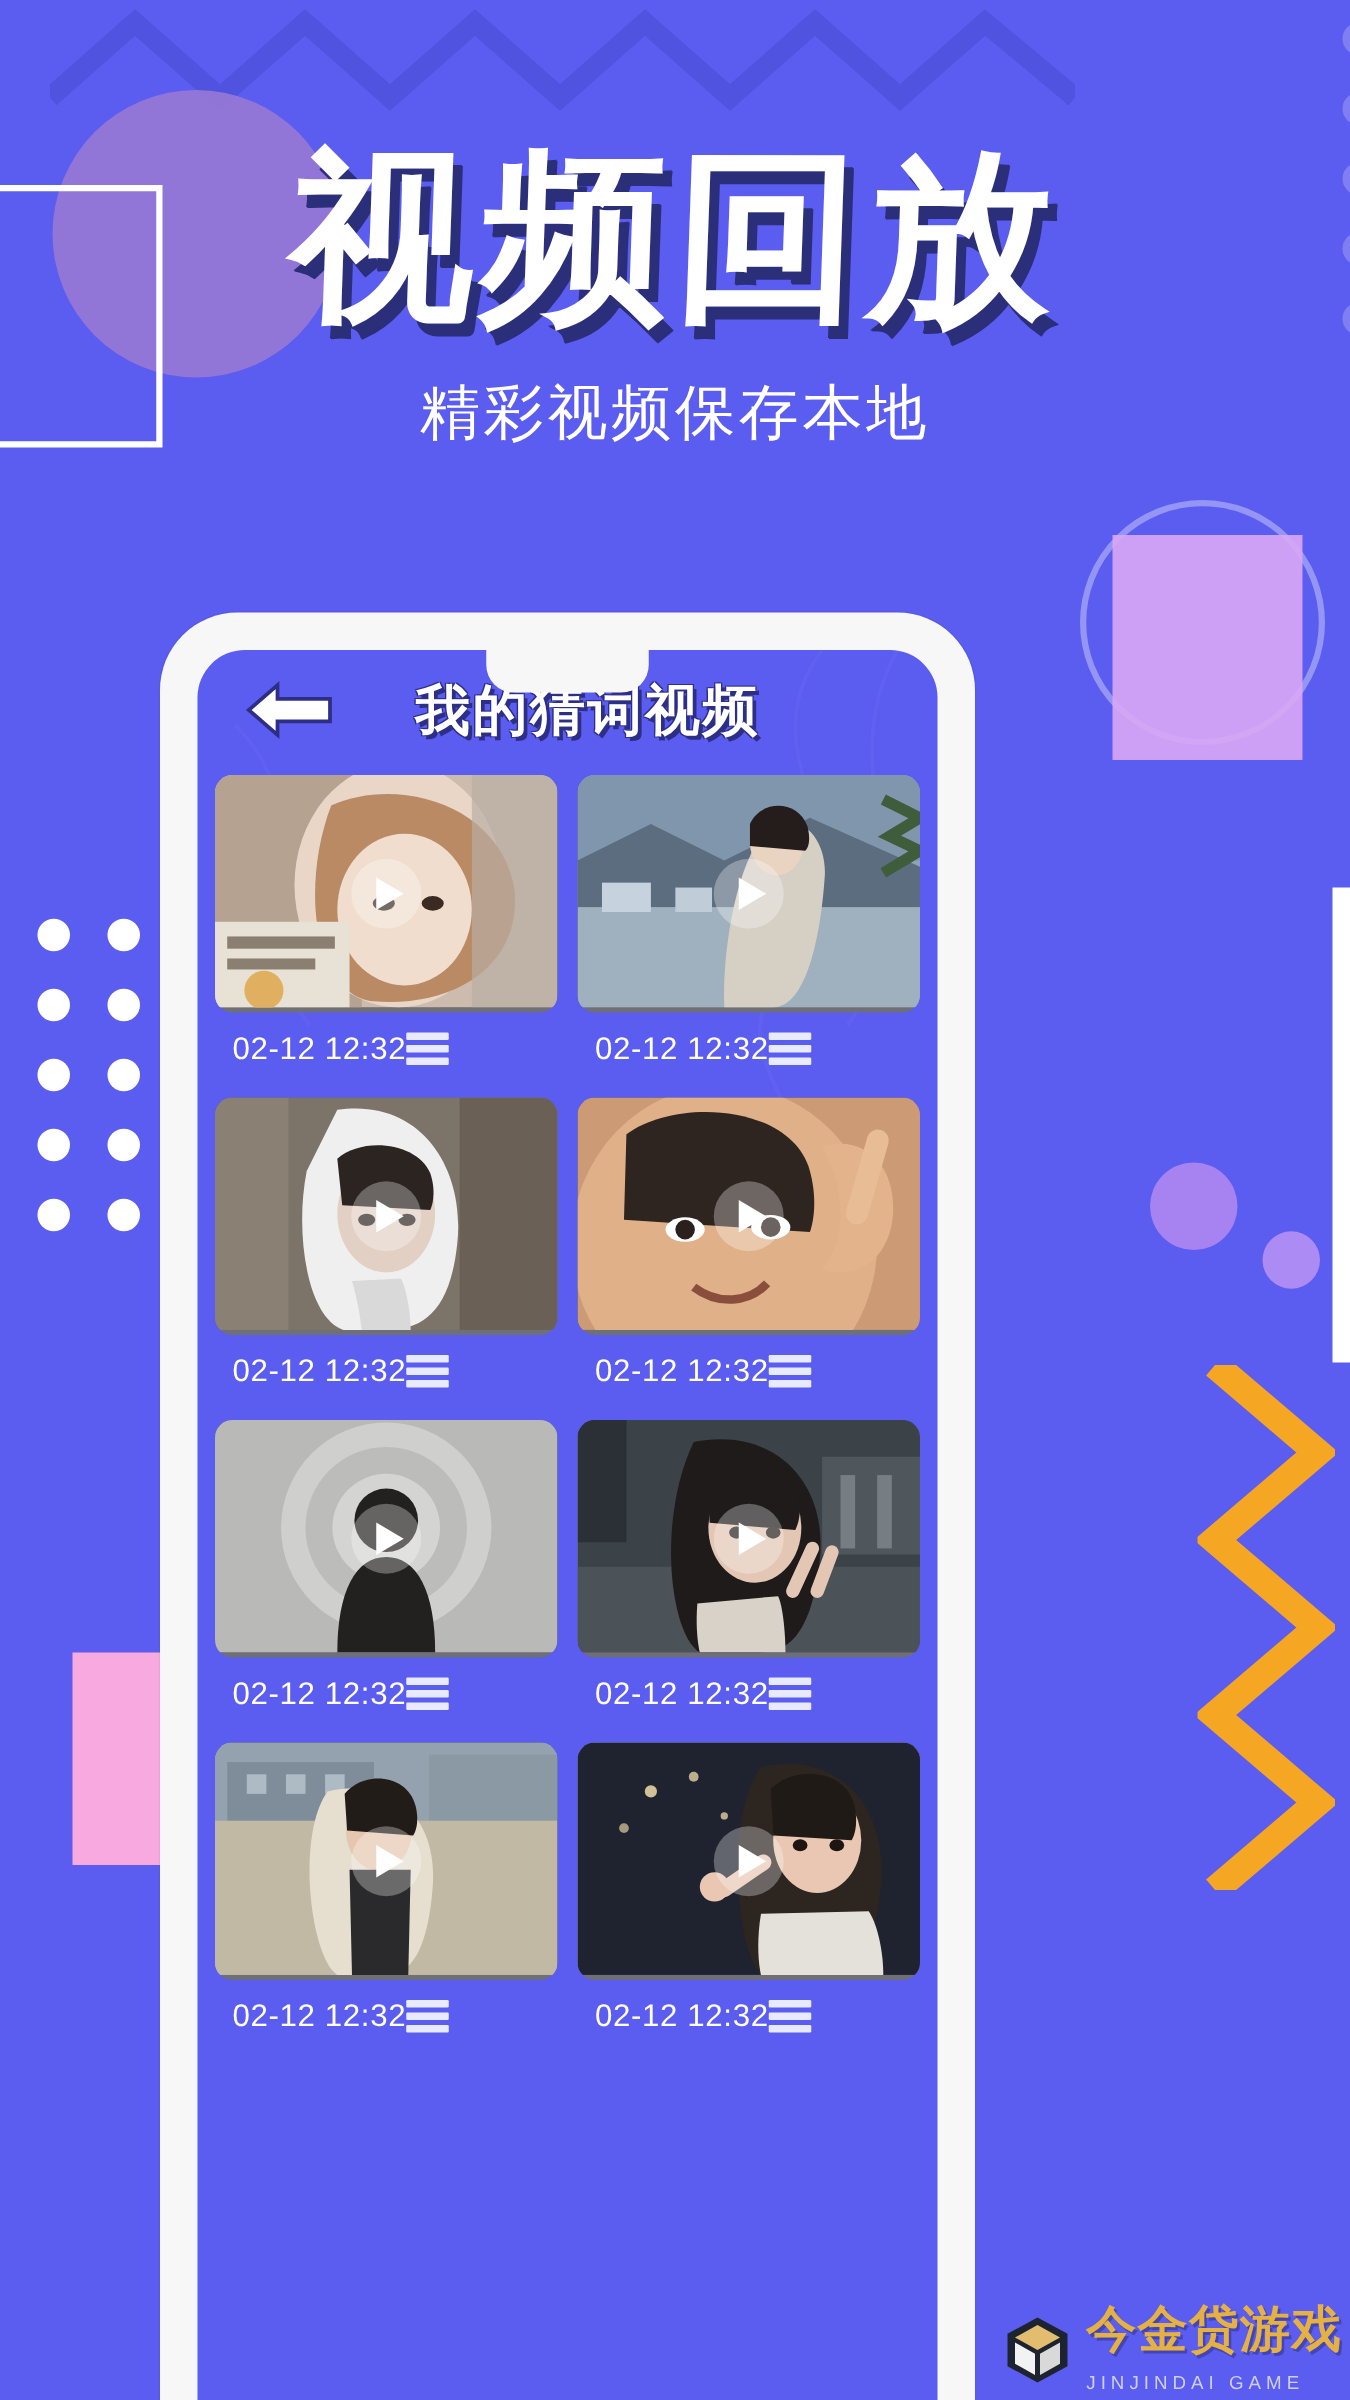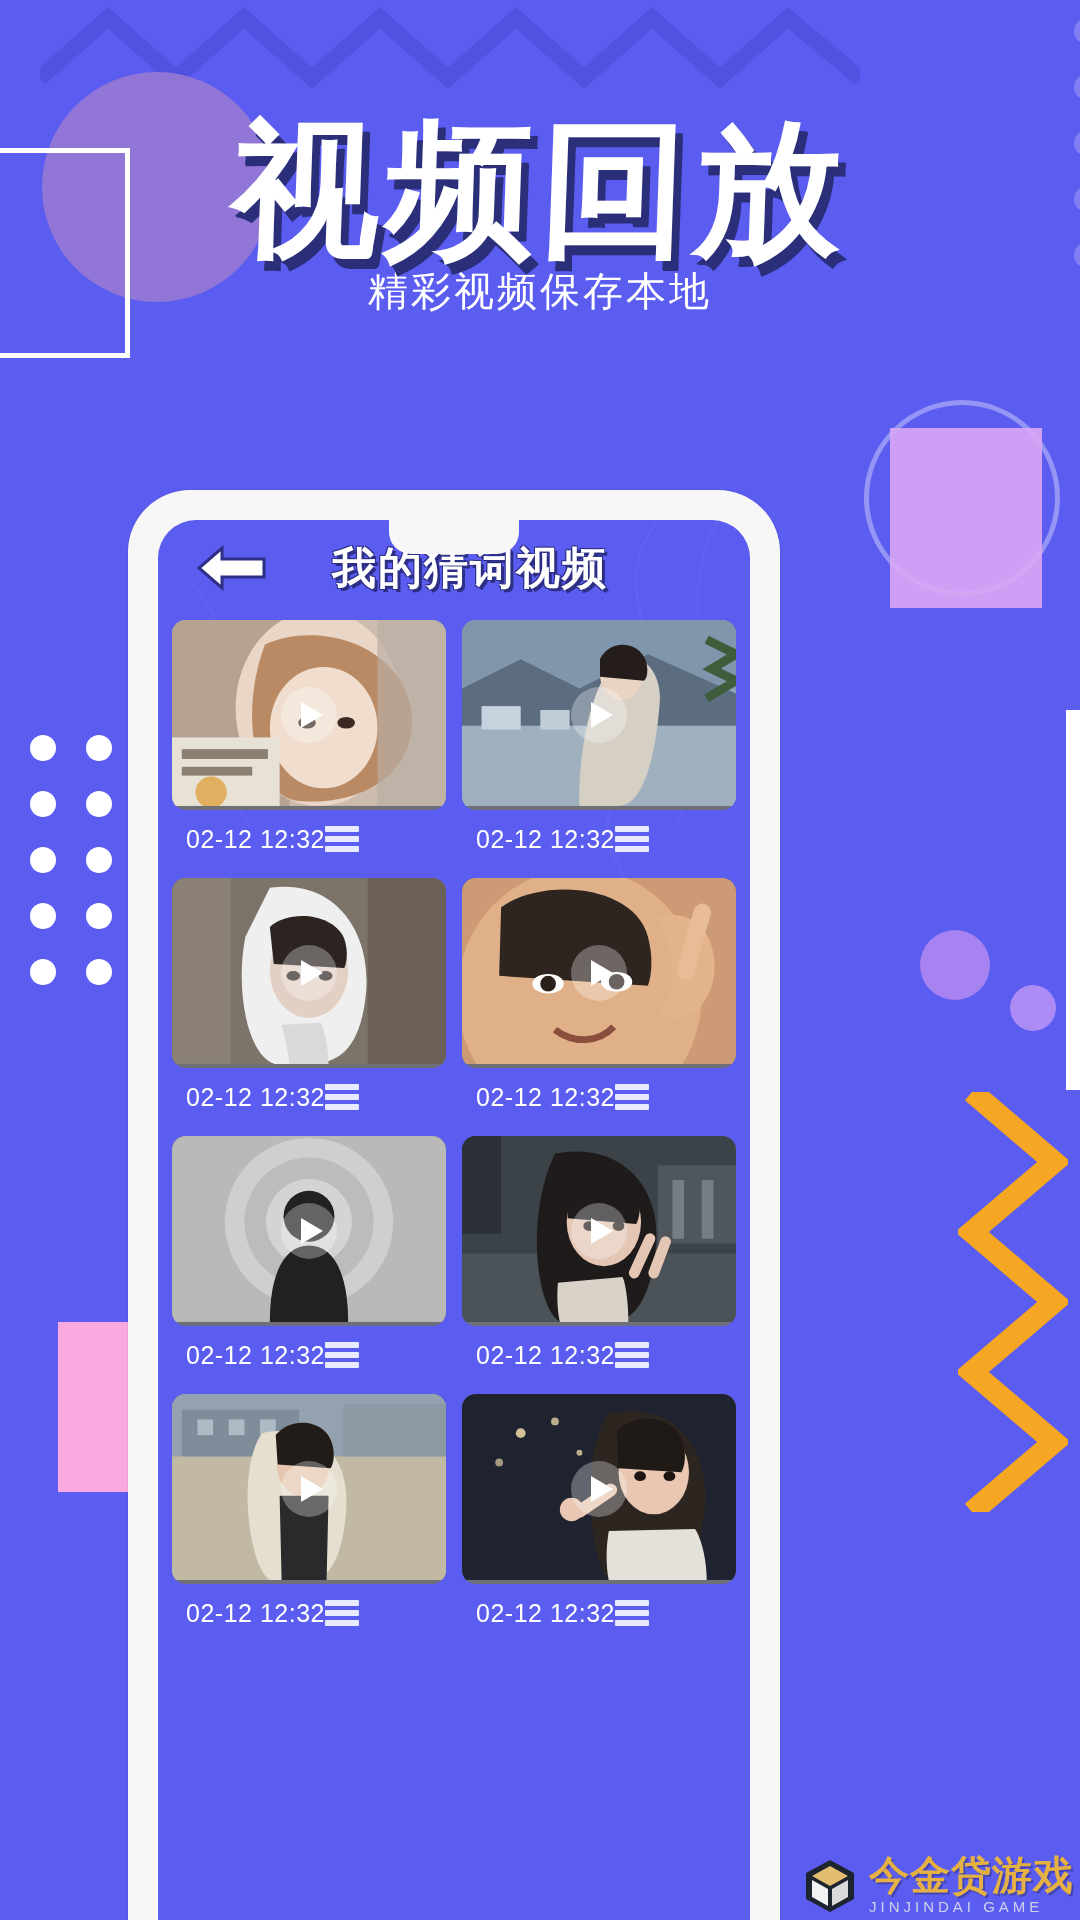--- a/index.html
+++ b/index.html
@@ -64,21 +64,22 @@
     margin-top:116px;
     font-size:148px; line-height:1.0; font-weight:bold;
     color:#ffffff; letter-spacing:6px;
     font-family:"DejaVu Sans","Liberation Sans",sans-serif;
     text-shadow:
        7px 9px 0 #2b2f7a,
        8px 10px 0 #2b2f7a;
     transform:skewX(-2deg);
   }
   .hero-sub {
-    font-size:40px; color:#ffffff; font-weight:normal; letter-spacing:3px;
+    margin-top:34px;
+    font-size:48px; color:#ffffff; font-weight:normal; letter-spacing:3px;
   }
 
   
   .phone {
     position:absolute; left:128px; top:490px;
     width:652px; height:1440px;
     background:#f7f7f7;
     border-radius:62px 62px 0 0;
     box-shadow:0 0 0 1px rgba(0,0,0,.04);
     overflow:hidden;
@@ -148,21 +149,21 @@
     position:absolute; right:6px; bottom:6px;
     display:flex; align-items:center; gap:10px; z-index:30;
   }
   .wm-logo { width:58px; height:58px; flex:0 0 auto; }
   .wm-texts { display:flex; flex-direction:column; line-height:1; }
   .wm-title {
     font-size:40px; font-weight:bold; color:#e6b143;
     letter-spacing:1px;
     text-shadow:2px 2px 0 rgba(0,0,0,.25);
   }
-  .wm-sub { font-size:15px; color:#cfd0e8; letter-spacing:4px; margin-top:4px; }
+  .wm-sub { font-size:15px; color:#cfd0e8; letter-spacing:4px; margin-top:15px; }
 </style>
 </head>
 <body>
 
 <div class="bg-deco">
 
   <svg class="zigzag-top" viewBox="0 0 820 110" preserveAspectRatio="none">
     <polyline points="0,78 68,18 136,78 204,18 272,78 340,18 408,78 476,18 544,78 612,18 680,78 748,18 820,78" fill="none" stroke="#5052e0" stroke-width="16" stroke-linejoin="miter"></polyline>
   </svg>
 

